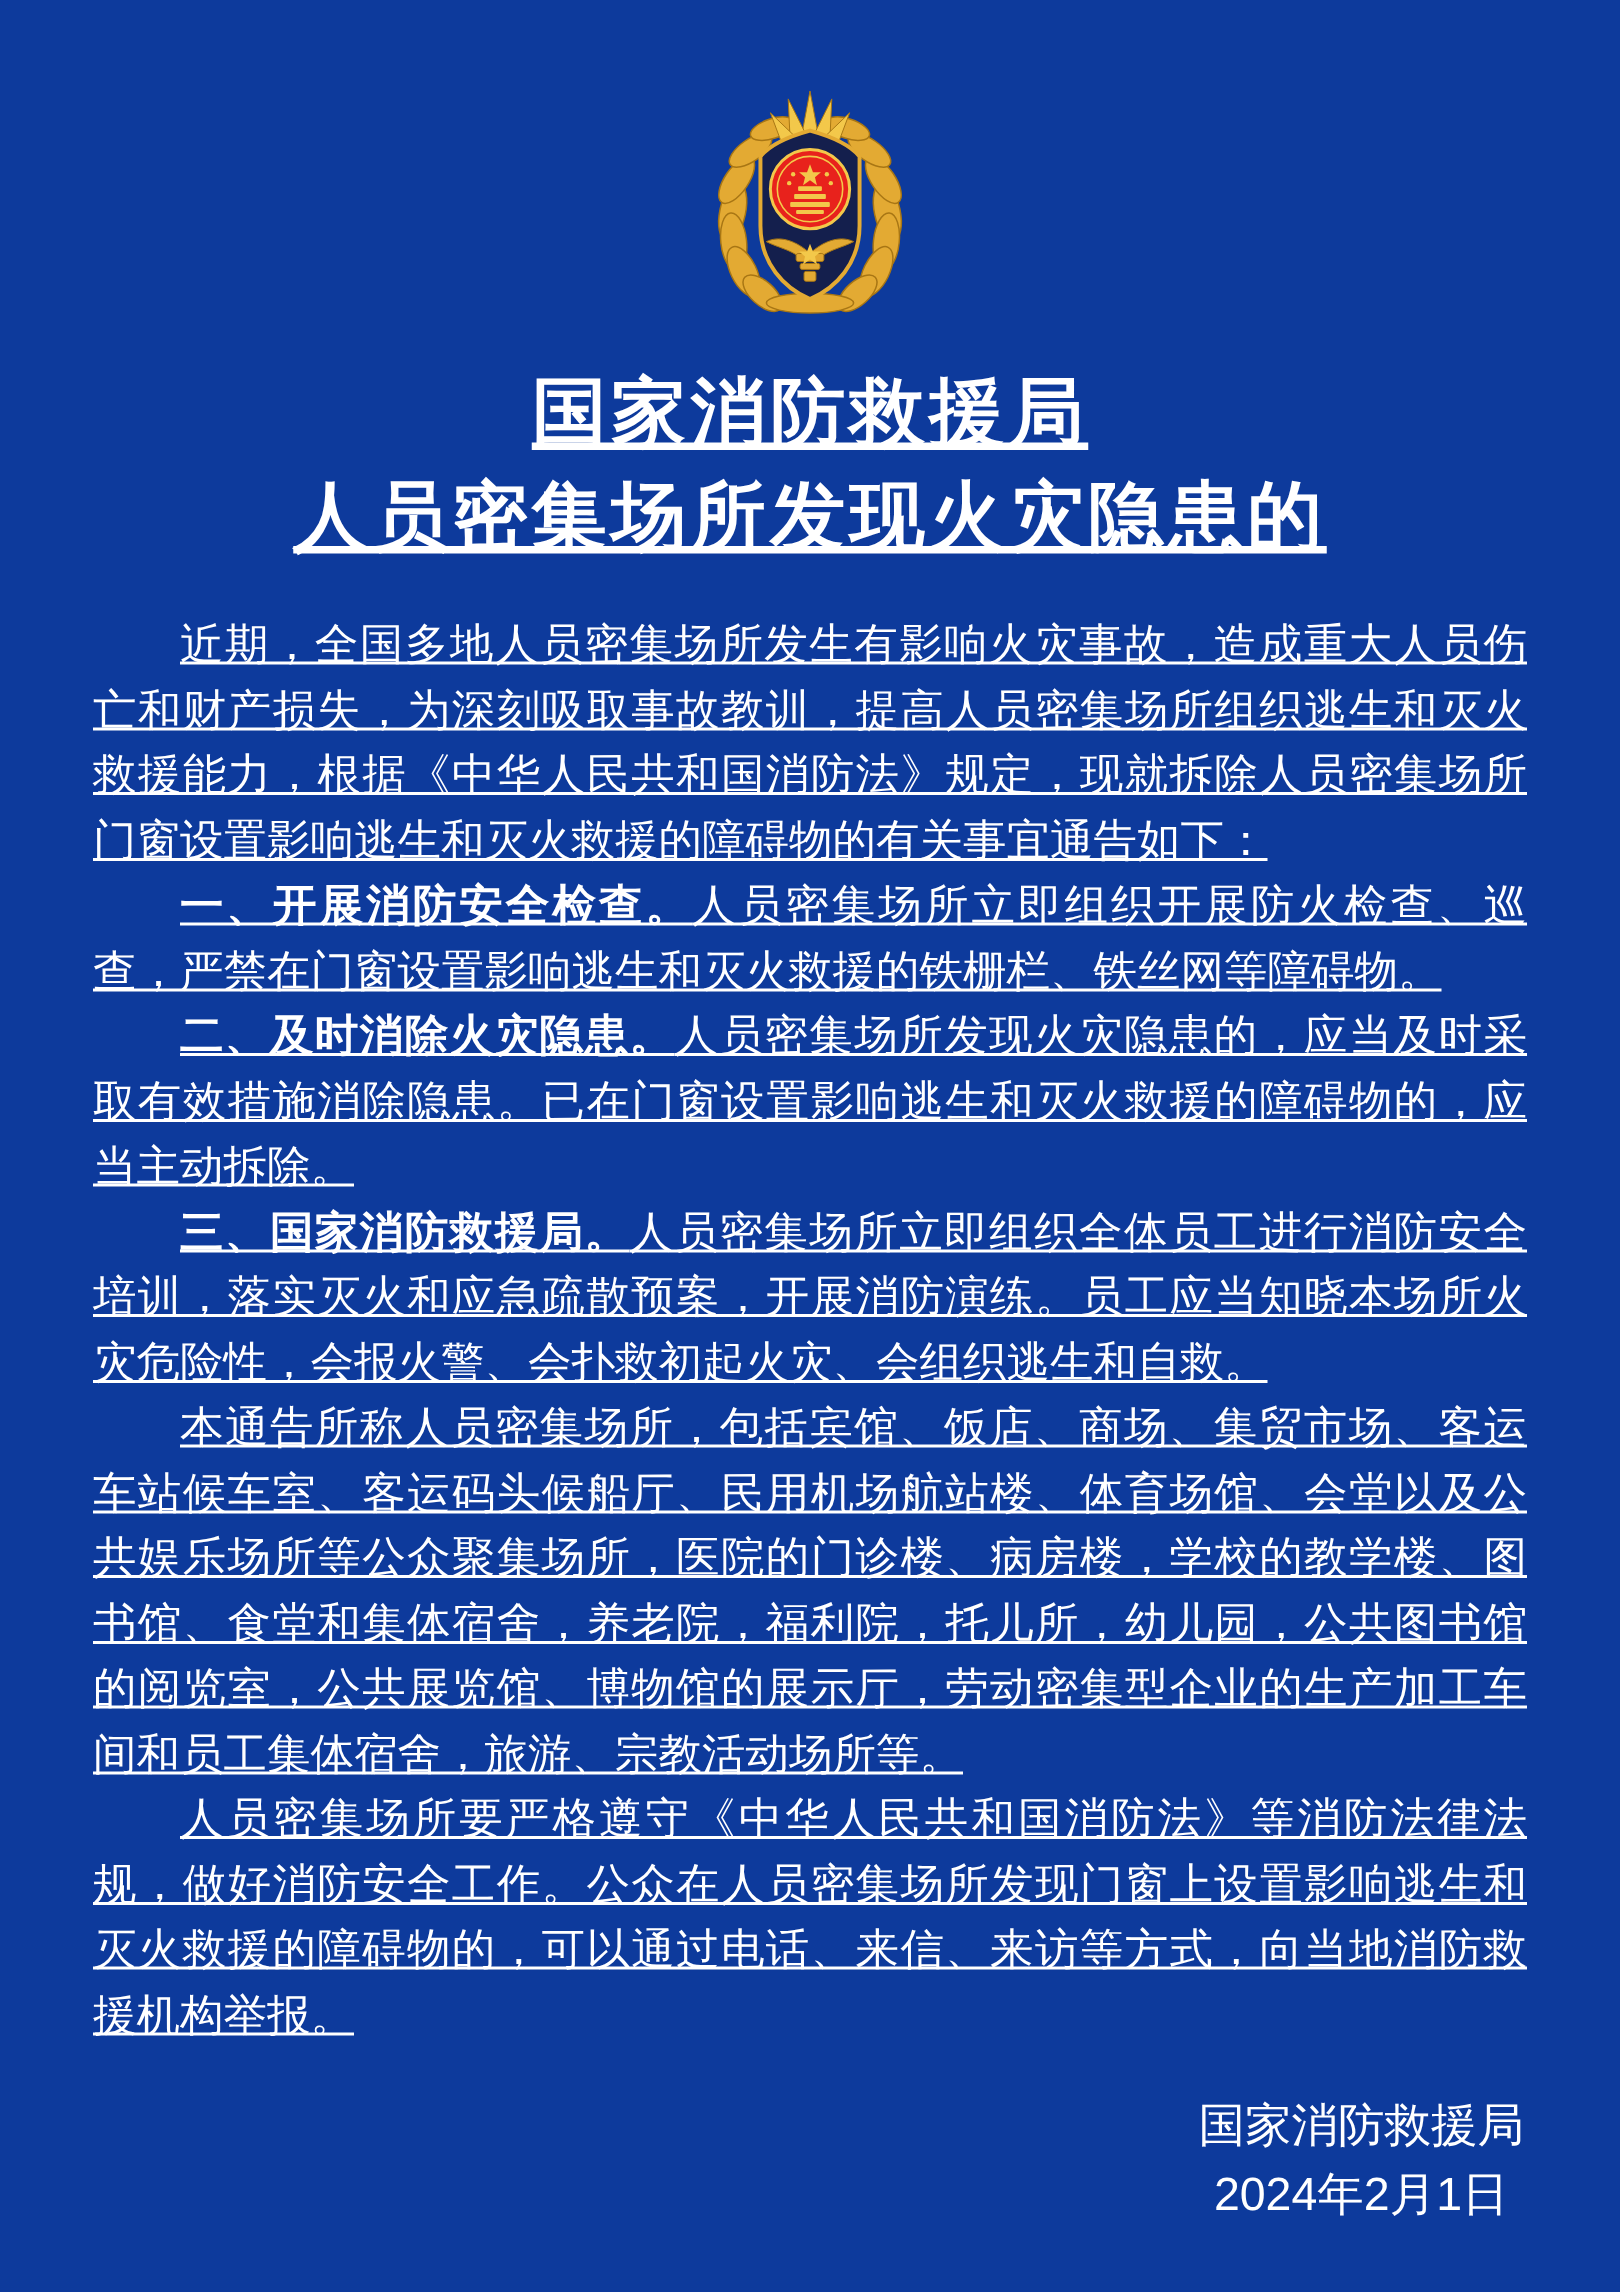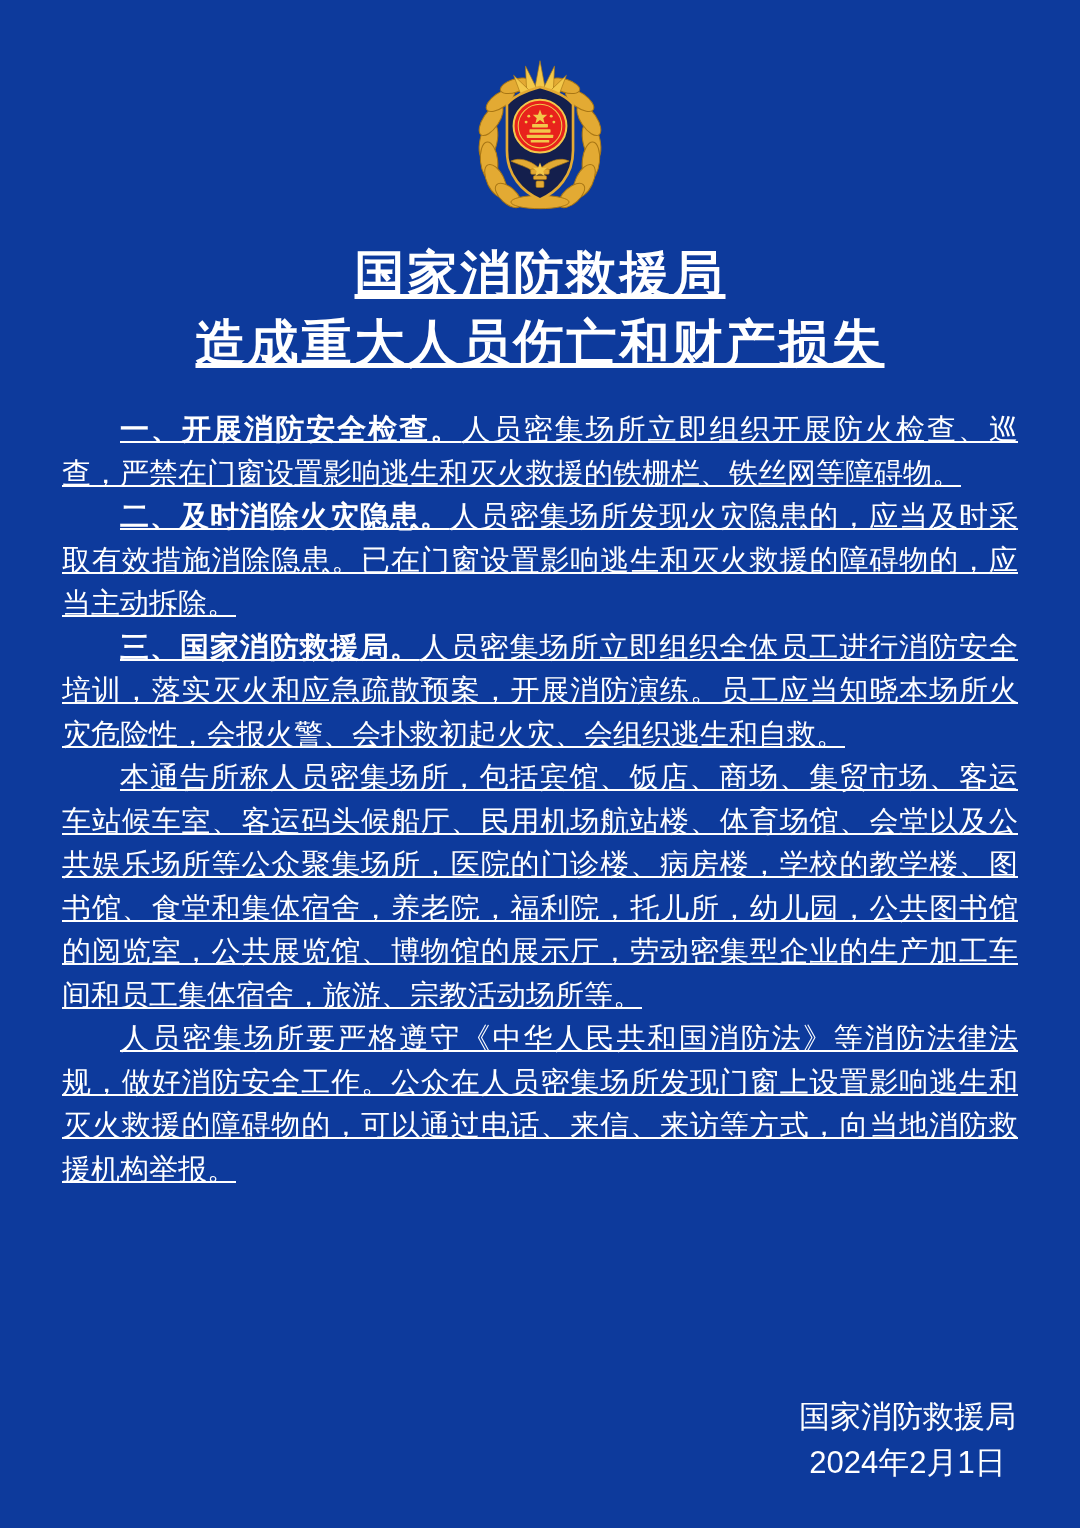--- a/index.html
+++ b/index.html
@@ -123,24 +123,25 @@
         <rect x="96" y="168" width="28" height="8" rx="2"></rect>
         <rect x="100" y="178" width="20" height="6" rx="2"></rect>
         <rect x="104" y="186" width="12" height="10" rx="2"></rect>
       </g>
       <polygon points="110,158 113,166 121,166 115,171 117,179 110,174 103,179 105,171 99,166 107,166" fill="#f3c84a"></polygon>
     </svg>
   </div>
 
   <div class="title-block">
     <div class="title-line">国家消防救援局</div>
-    <div class="title-line">造成重大人员伤亡和财产损失</div>
+    <div class="title-line">人员密集场所发现火灾隐患的</div>
   </div>
 
   <div class="notice-body">
+    <p><b></b><span>近期，全国多地人员密集场所发生有影响火灾事故，造成重大人员伤亡和财产损失，为深刻吸取事故教训，提高人员密集场所组织逃生和灭火救援能力，根据《中华人民共和国消防法》规定，现就拆除人员密集场所门窗设置影响逃生和灭火救援的障碍物的有关事宜通告如下：</span></p>
 
     <p><b>一、开展消防安全检查。</b><span>人员密集场所立即组织开展防火检查、巡查，严禁在门窗设置影响逃生和灭火救援的铁栅栏、铁丝网等障碍物。</span></p>
 
     <p><b>二、及时消除火灾隐患。</b><span>人员密集场所发现火灾隐患的，应当及时采取有效措施消除隐患。已在门窗设置影响逃生和灭火救援的障碍物的，应当主动拆除。</span></p>
 
     <p><b>三、国家消防救援局。</b><span>人员密集场所立即组织全体员工进行消防安全培训，落实灭火和应急疏散预案，开展消防演练。员工应当知晓本场所火灾危险性，会报火警、会扑救初起火灾、会组织逃生和自救。</span></p>
 
 
     <p><b></b><span>本通告所称人员密集场所，包括宾馆、饭店、商场、集贸市场、客运车站候车室、客运码头候船厅、民用机场航站楼、体育场馆、会堂以及公共娱乐场所等公众聚集场所，医院的门诊楼、病房楼，学校的教学楼、图书馆、食堂和集体宿舍，养老院，福利院，托儿所，幼儿园，公共图书馆的阅览室，公共展览馆、博物馆的展示厅，劳动密集型企业的生产加工车间和员工集体宿舍，旅游、宗教活动场所等。</span></p>
 

